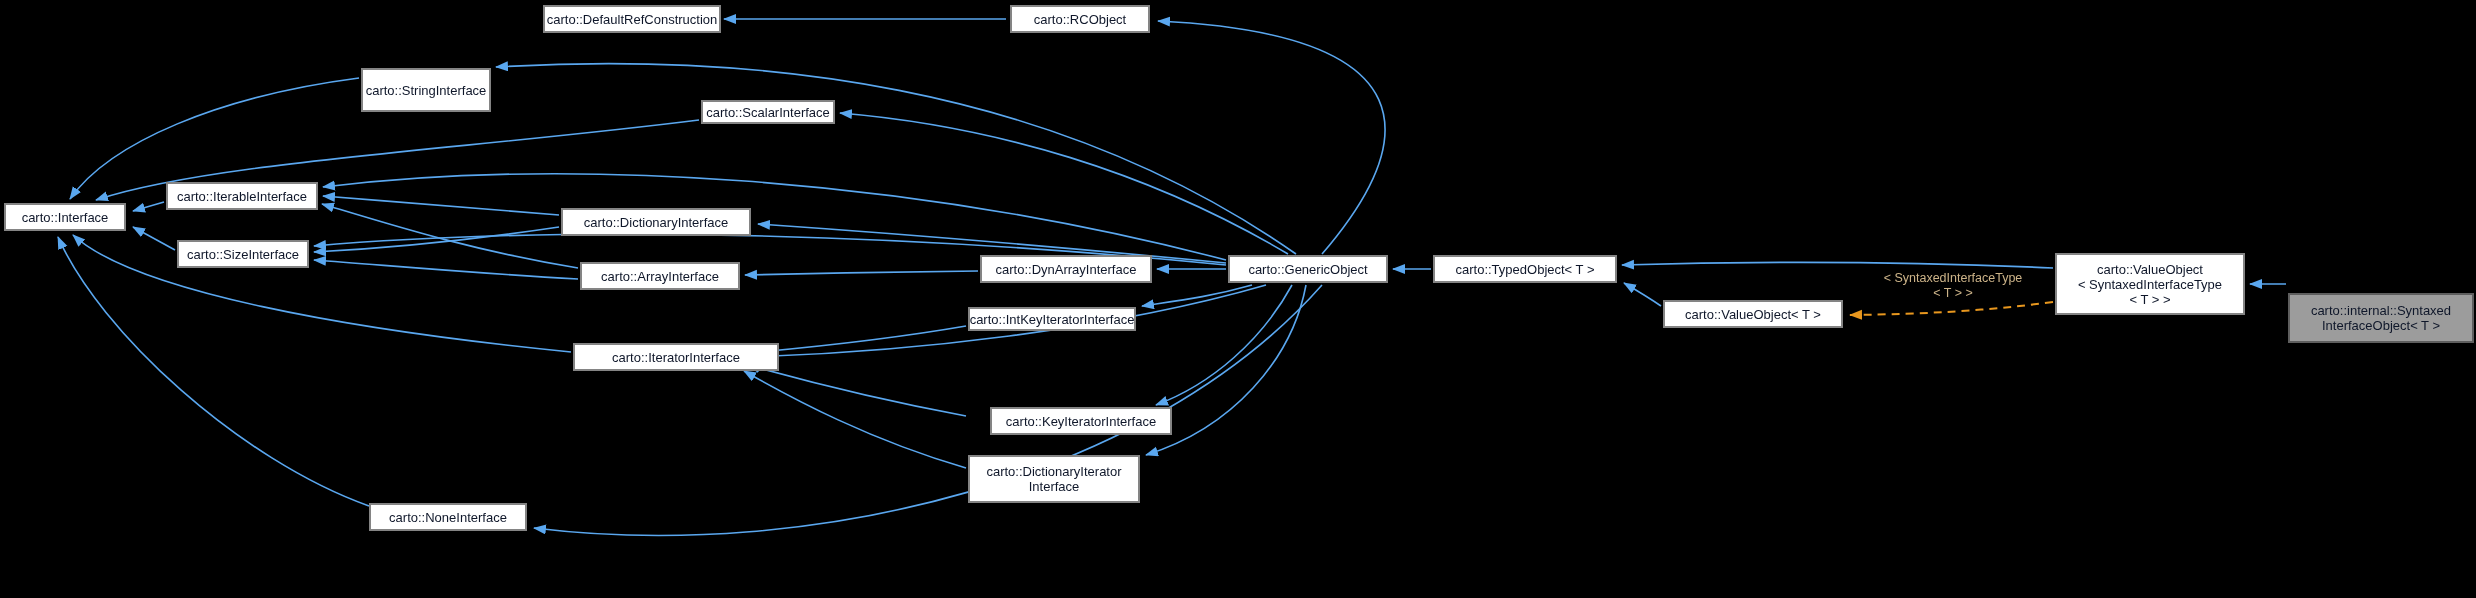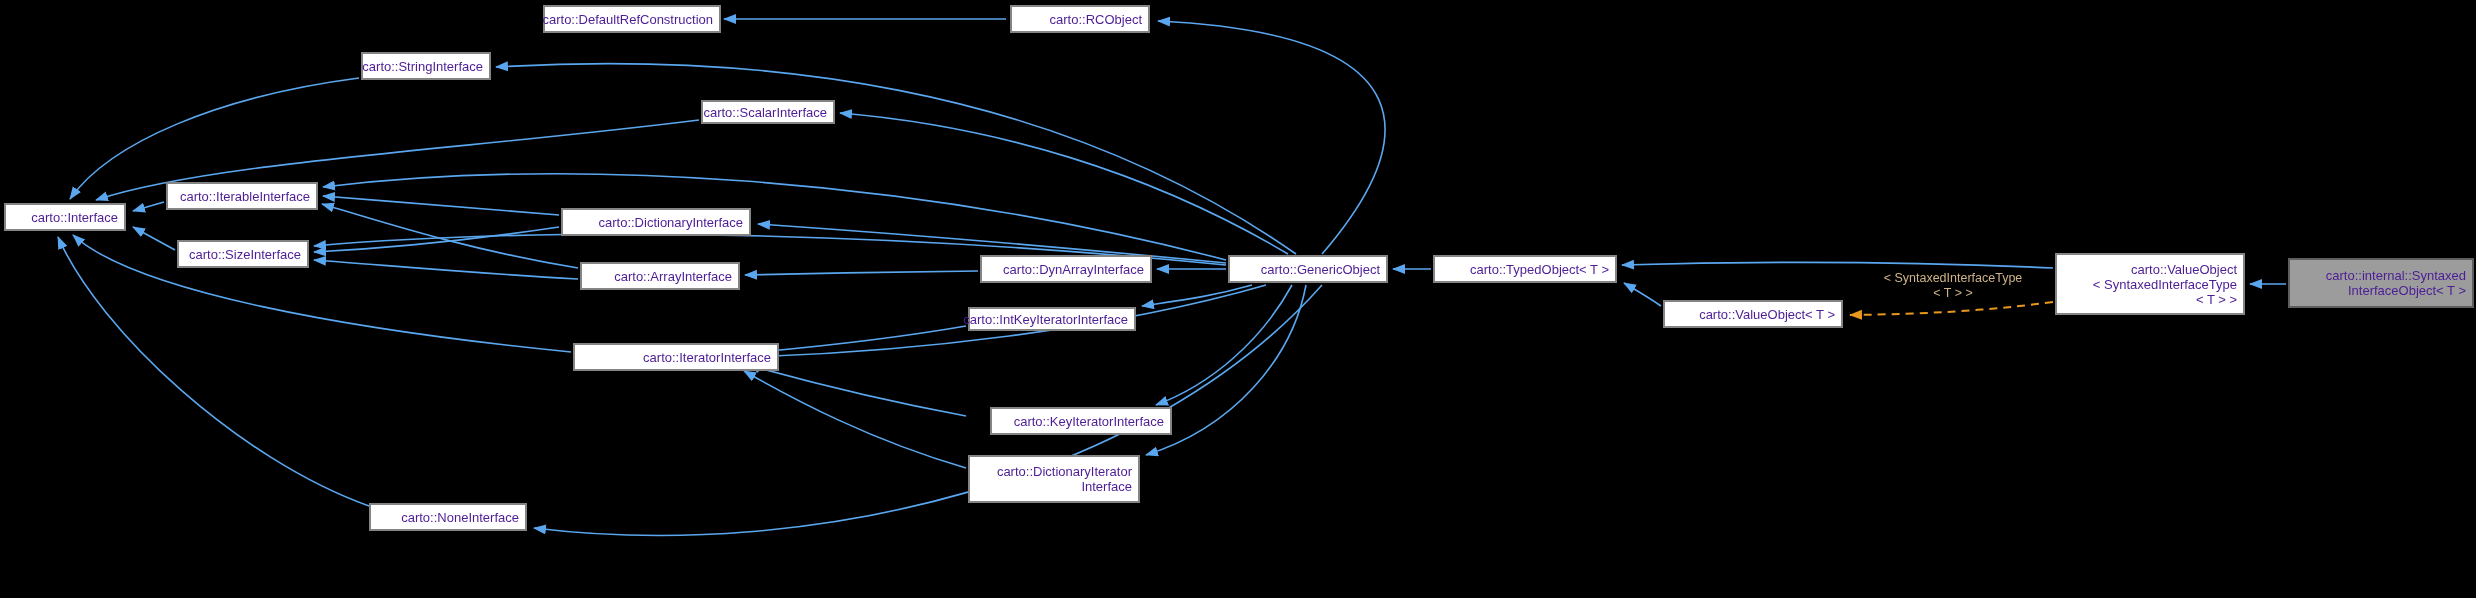--- a/index.html
+++ b/index.html
@@ -9,33 +9,33 @@
     background:#000;
     font-family:"Liberation Sans","DejaVu Sans",sans-serif;
     overflow:hidden;
   }
   #edges{position:absolute;left:0;top:0;width:2476px;height:598px;}
   .node{
     position:absolute;
     box-sizing:border-box;
     background:#ffffff;
     border:2px solid #848484;
-    color:#4c1d95;
+    color:#0f172a;
     font-size:13px;
     line-height:15px;
     display:flex;
     flex-direction:column;
-    align-items:flex-end;
+    align-items:center;
     justify-content:center;
     text-align:center;
     padding:9px 6px;
     white-space:nowrap;
     cursor:pointer;
   }
-  .node.gray{background:#9c9c9c;border-color:#5e5e5e;}
+  .node.gray{background:#9c9c9c;border-color:#5e5e5e;margin-top:35px;}
   .edge-label{
     position:absolute;
     color:#cdb489;
     font-size:12.5px;
     line-height:15px;
     text-align:center;
     white-space:nowrap;
   }
 </style>
 </head>
@@ -89,21 +89,21 @@
   </svg>
 
   <div class="node" style="left:543px;top:5px;width:178px;height:28px;">
     <span>carto::DefaultRefConstruction</span>
   </div>
 
   <div class="node" style="left:1010px;top:5px;width:140px;height:28px;">
     <span>carto::RCObject</span>
   </div>
 
-  <div class="node" style="left:361px;top:52px;width:130px;height:28px;">
+  <div class="node" style="left:361px;top:68px;width:130px;height:44px;">
     <span>carto::StringInterface</span>
   </div>
 
   <div class="node" style="left:701px;top:100px;width:134px;height:24px;">
     <span>carto::ScalarInterface</span>
   </div>
 
   <div class="node" style="left:4px;top:203px;width:122px;height:28px;">
     <span>carto::Interface</span>
   </div>

